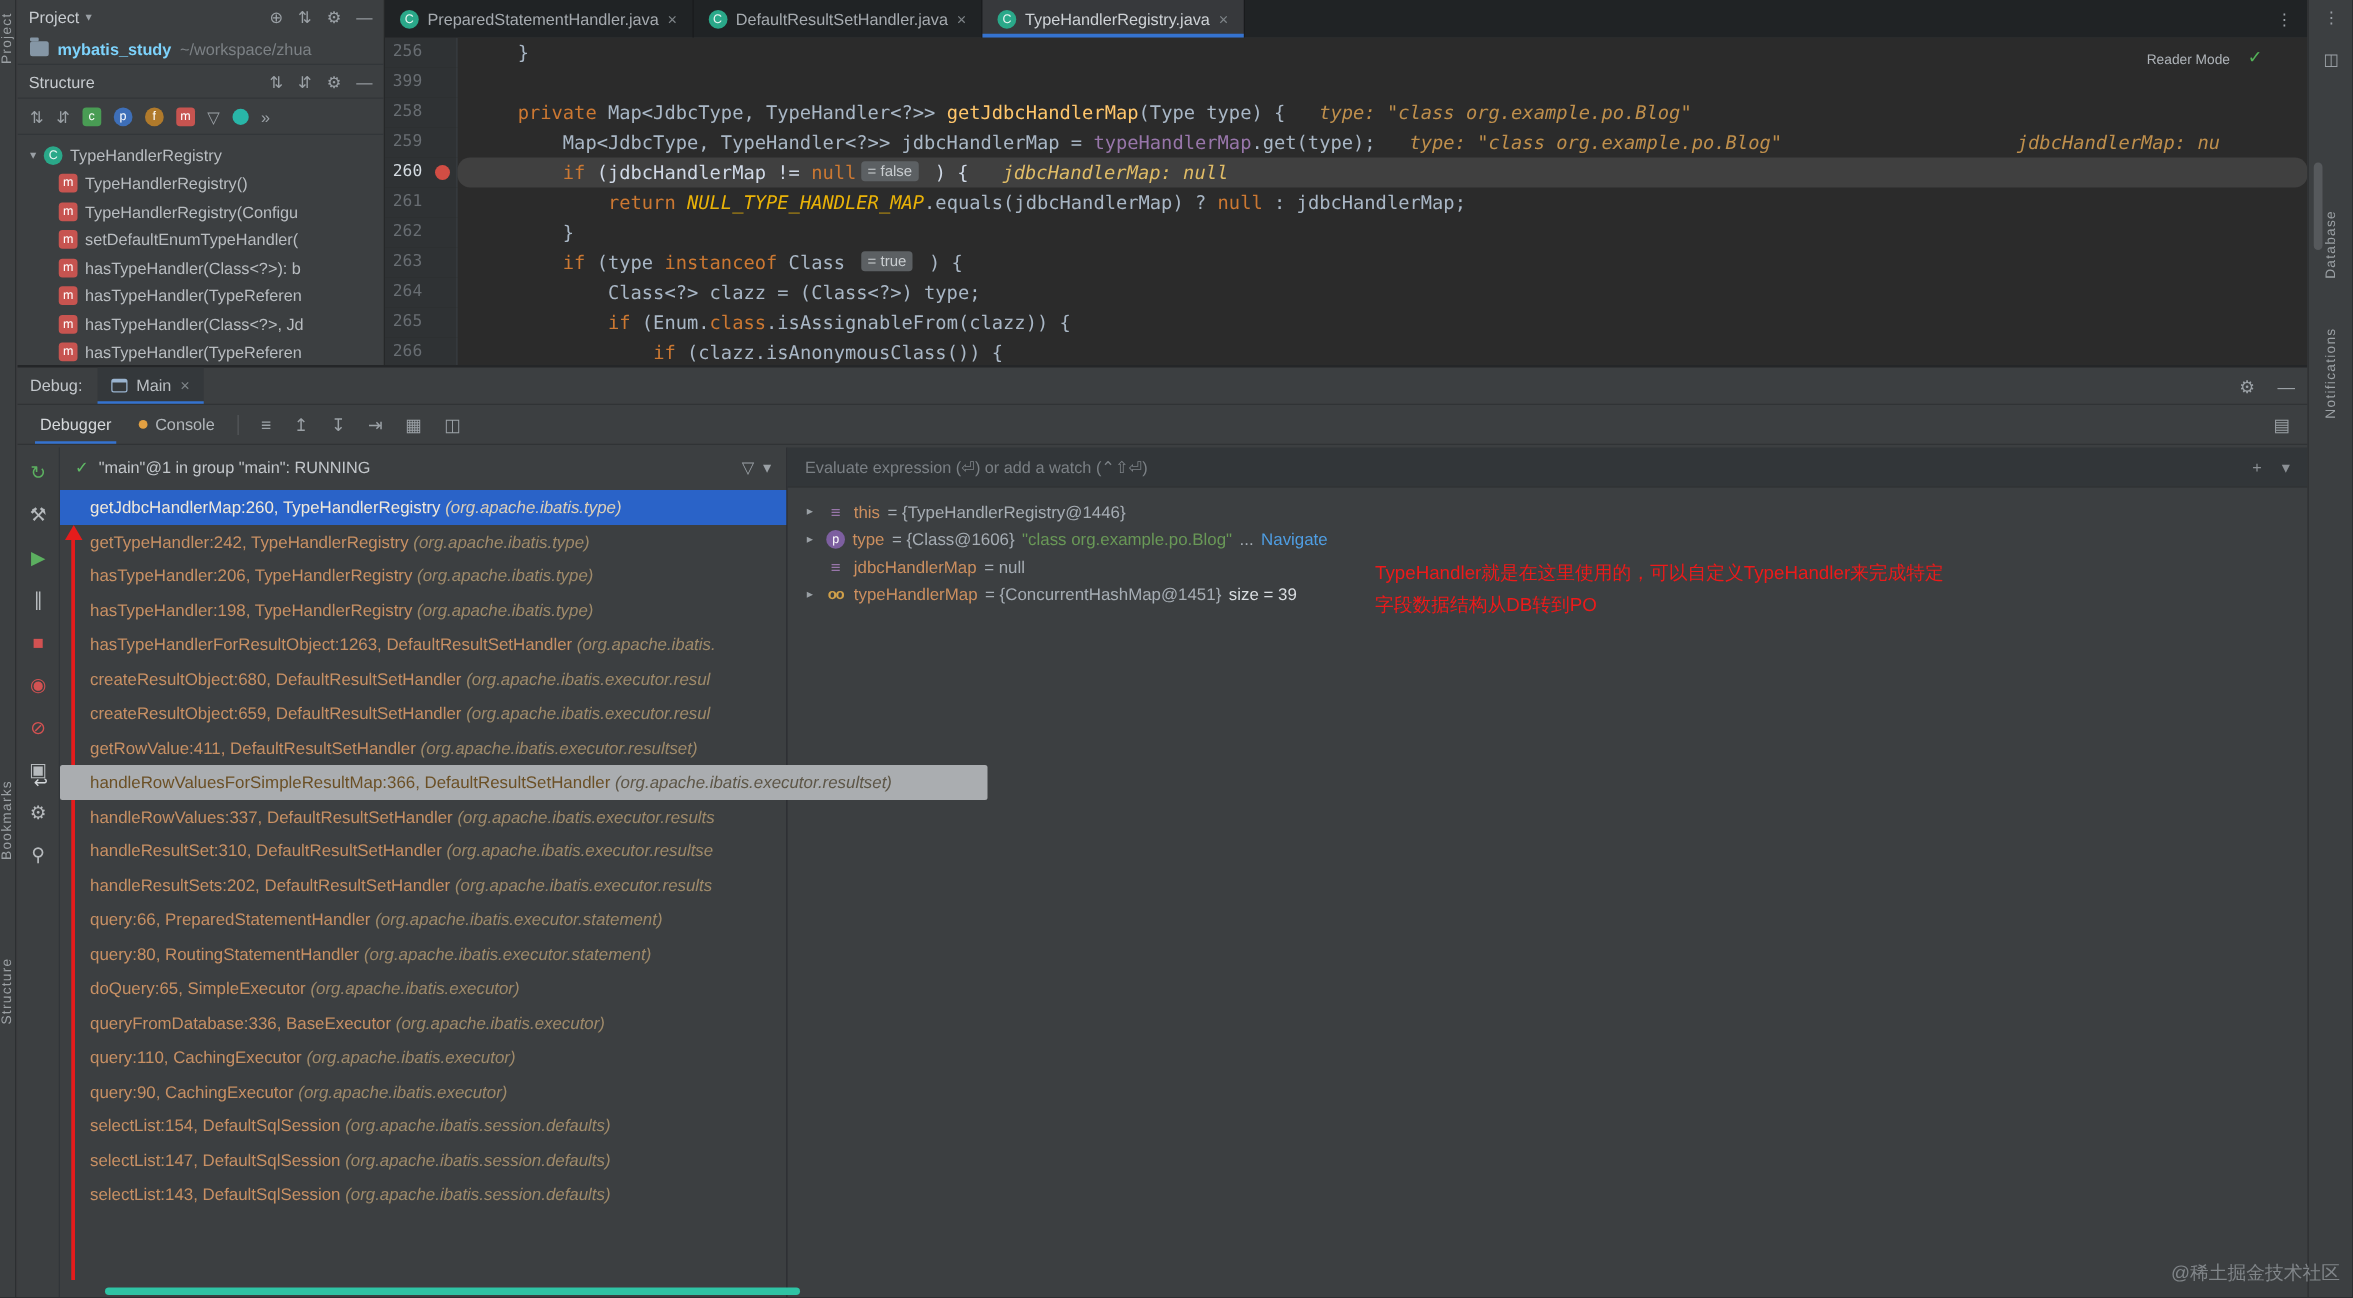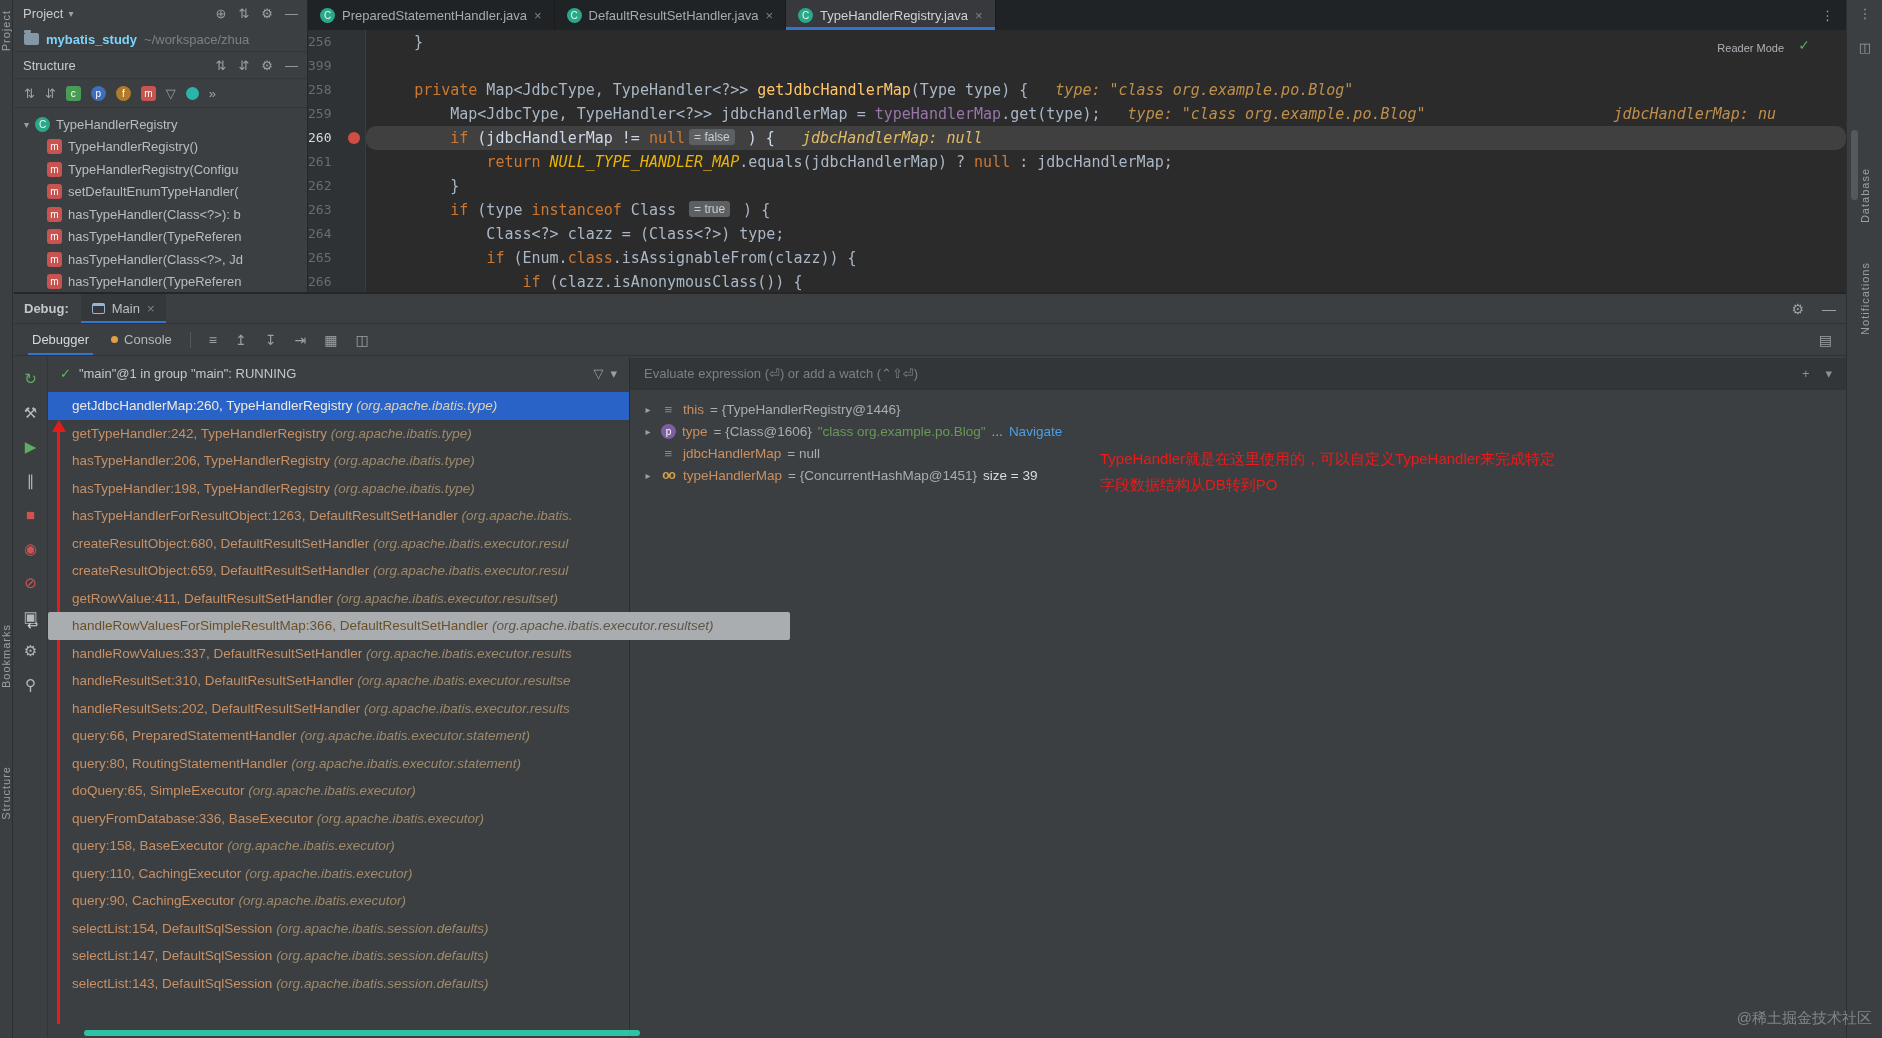--- a/index.html
+++ b/index.html
@@ -53,21 +53,21 @@
   .tab.active { background:#37393c; color:#ced2d6; }
   .tab.active::after { content:''; position:absolute; left:0; right:0; bottom:0; height:3px; background:#3573d0; }
   .tab-close { color:#7e8488; font-size:13px; }
   .tab-dots { margin-left:auto; align-self:center; padding-right:12px; color:#9aa0a5; }
 
   
   .editor { position:absolute; left:308px; top:30px; width:1538px; height:262px; background:#2b2b2b;
             overflow:hidden; font-family:"DejaVu Sans Mono",monospace; font-size:15px; }
   .code-row { display:flex; height:24px; line-height:24px; }
   .gutter { width:58px; flex:none; display:flex; background:#2f3234; border-right:1px solid #393d40; }
-  .lnum { width:36px; text-align:left; color:#686d72; font-size:13px; }
+  .lnum { width:36px; text-align:center; color:#686d72; font-size:13px; }
   .lnum-sel { color:#d5dce2; }
   .fold { width:20px; position:relative; }
   .bp { position:absolute; left:4px; top:6px; width:12px; height:12px; border-radius:50%; background:#d14d44; }
   .ctext { flex:1; white-space:pre; position:relative; padding-left:12px; color:#a9b7c6; overflow:hidden; }
   .code-row.sel .ctext { background:#404040;border-radius:10px; }
   .tk-pl { color:#a9b7c6; } .tk-kw { color:#cc7832; } .tk-fn { color:#ffc66b; }
   .tk-fd { color:#9876aa; } .tk-sf { color:#eab308; font-style:italic; }
   .tk-hi { color:#bf8f4c; font-style:italic; }
   .sel .tk-hi { color:#e0bc66; } .sel .tk-pl { color:#cfd8e6; }
   .tk-ch { display:inline-block; background:#5c6063; color:#c9cdd0; border-radius:3px;
@@ -84,21 +84,21 @@
                   border-left:1px solid #2c2f31; z-index:12; }
   .rs-icon { position:absolute; left:0; width:36px; text-align:center; color:#9aa0a5; }
   .right-stripe .vlabel { left:12px; }
   #vl-database{ top:168px; } #vl-notifications{ top:262px; }
   .stripe-scroll { position:absolute; left:4px; top:130px; width:7px; height:70px; background:#56595c; border-radius:4px; }
 
   
   .debug { position:absolute; left:14px; top:292px; width:1832px; height:746px; background:#3c3f41;
            border-top:2px solid #242628; z-index:6; }
   .d-header { height:30px; display:flex; align-items:center; padding:0 10px; gap:12px; border-bottom:1px solid #303335; }
-  .d-label { color:#c3c7cb;font-weight:bold; }
+  .d-label { color:#c3c7cb; }
   .main-tab { display:flex; align-items:center; gap:7px; padding:0 11px; height:100%; position:relative; background:#34383b; }
   .main-tab::after { content:''; position:absolute; left:0; right:0; bottom:0; height:2px; background:#3573d0; }
   .main-icon { width:13px; height:11px; border:1px solid #9ab4d0; border-top:3px solid #9ab4d0; border-radius:2px; }
   .d-hdr-icons { margin-left:auto; display:flex; gap:18px; color:#9ba1a6; font-size:14px; }
   .d-toolbar { height:32px; display:flex; align-items:center; gap:18px; padding:0 14px; border-bottom:1px solid #303335; }
   .dbg-tab { color:#d6d9dc; position:relative; height:100%; display:flex; align-items:center; padding:0 4px; }
   .dbg-tab::after { content:''; position:absolute; left:0; right:0; bottom:0; height:2px; background:#3573d0; }
   .console-tab { display:flex; align-items:center; gap:6px; color:#b2b7bb; height:100%; }
   .console-dot { width:7px; height:7px; border-radius:50%; background:#e2a042; }
   .tb-sep { width:1px; height:16px; background:#54585b; }
@@ -411,21 +411,20 @@
           <div class="frame-row"><span class="fm">createResultObject:659, DefaultResultSetHandler </span><span class="fp">(org.apache.ibatis.executor.resul</span></div>
           <div class="frame-row"><span class="fm">getRowValue:411, DefaultResultSetHandler </span><span class="fp">(org.apache.ibatis.executor.resultset)</span></div>
           <div class="frame-row tip"><span class="tip-back">↩</span><span class="fm">handleRowValuesForSimpleResultMap:366, DefaultResultSetHandler </span><span class="fp">(org.apache.ibatis.executor.resultset)</span></div>
           <div class="frame-row"><span class="fm">handleRowValues:337, DefaultResultSetHandler </span><span class="fp">(org.apache.ibatis.executor.results</span></div>
           <div class="frame-row"><span class="fm">handleResultSet:310, DefaultResultSetHandler </span><span class="fp">(org.apache.ibatis.executor.resultse</span></div>
           <div class="frame-row"><span class="fm">handleResultSets:202, DefaultResultSetHandler </span><span class="fp">(org.apache.ibatis.executor.results</span></div>
           <div class="frame-row"><span class="fm">query:66, PreparedStatementHandler </span><span class="fp">(org.apache.ibatis.executor.statement)</span></div>
           <div class="frame-row"><span class="fm">query:80, RoutingStatementHandler </span><span class="fp">(org.apache.ibatis.executor.statement)</span></div>
           <div class="frame-row"><span class="fm">doQuery:65, SimpleExecutor </span><span class="fp">(org.apache.ibatis.executor)</span></div>
           <div class="frame-row"><span class="fm">queryFromDatabase:336, BaseExecutor </span><span class="fp">(org.apache.ibatis.executor)</span></div>
-          <div class="frame-row"><span class="fm">query:158, BaseExecutor </span><span class="fp">(org.apache.ibatis.executor)</span></div>
           <div class="frame-row"><span class="fm">query:110, CachingExecutor </span><span class="fp">(org.apache.ibatis.executor)</span></div>
           <div class="frame-row"><span class="fm">query:90, CachingExecutor </span><span class="fp">(org.apache.ibatis.executor)</span></div>
           <div class="frame-row"><span class="fm">selectList:154, DefaultSqlSession </span><span class="fp">(org.apache.ibatis.session.defaults)</span></div>
           <div class="frame-row"><span class="fm">selectList:147, DefaultSqlSession </span><span class="fp">(org.apache.ibatis.session.defaults)</span></div>
           <div class="frame-row"><span class="fm">selectList:143, DefaultSqlSession </span><span class="fp">(org.apache.ibatis.session.defaults)</span></div>
         </div>
       <div class="red-arrow"></div>
       <div class="h-scroll"></div>
     </div>
     <div class="divider-v"></div>

